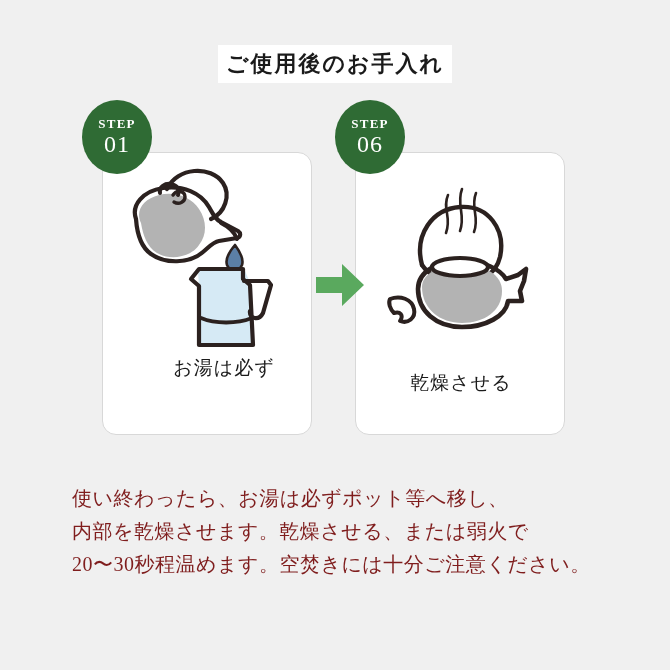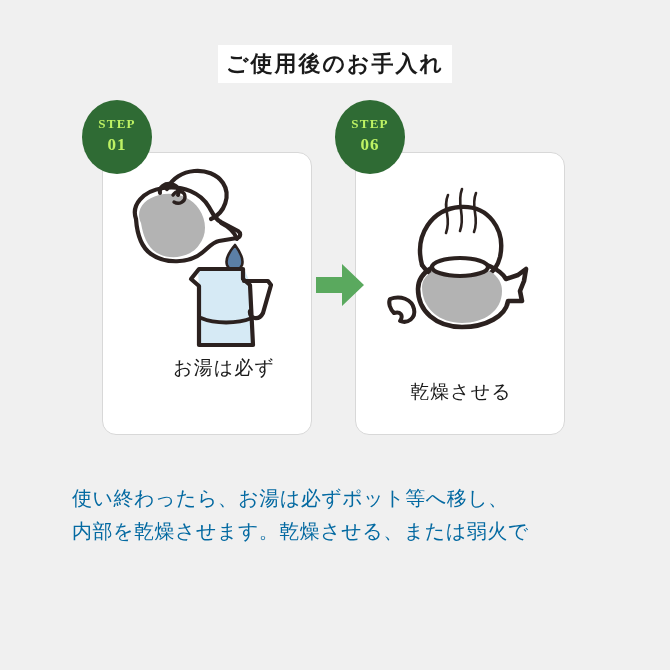--- a/index.html
+++ b/index.html
@@ -64,68 +64,68 @@
     position: absolute;
     left: 0;
     width: 210px;
     text-align: center;
     color: #1a1a1a;
     font-size: 19px;
     line-height: 30px;
     letter-spacing: 1px;
   }
   #card-1 .card-label { top: 200px; margin-left: 16px; }
-  #card-2 .card-label { top: 215px; margin-top: 9px; }
+  #card-2 .card-label { top: 215px; }
 
   
   .badge {
     position: absolute;
     width: 70px;
     height: 74px;
     border-radius: 50%;
     background: #2f6b34;
-    color: #bef264;
+    color: #ffffff;
     display: flex;
     flex-direction: column;
     align-items: center;
     justify-content: center;
     z-index: 5;
   }
   #badge-1 { left: 82px; top: 100px; }
   #badge-2 { left: 335px; top: 100px; }
   .badge-word {
     font-size: 13px;
     font-weight: 700;
     letter-spacing: 1.2px;
     line-height: 15px;
   }
   .badge-num {
-    font-size: 17px;
-    font-weight: 700;
+    font-size: 24px;
+    font-weight: 400;
     letter-spacing: 1px;
     line-height: 27px;
   }
 
   
   #step-arrow {
     position: absolute;
     left: 316px;
     top: 262px;
     width: 48px;
     height: 46px;
     z-index: 4;
   }
 
   
   #description {
     position: absolute;
     left: 72px;
     top: 482px;
     width: 540px;
-    color: #0369a1;
+    color: #7f1d1d;
     font-size: 20px;
     line-height: 33px;
     letter-spacing: 0.5px;
   }
   #description div { white-space: nowrap; }
 </style>
 </head>
 <body>
 
 <div id="page">
@@ -215,15 +215,16 @@
   </div>
 
   <div class="badge" id="badge-2">
     <div class="badge-word">STEP</div>
     <div class="badge-num">06</div>
   </div>
 
   <div id="description">
     <div>使い終わったら、お湯は必ずポット等へ移し、</div>
     <div>内部を乾燥させます。乾燥させる、または弱火で</div>
+    <div>20〜30秒程温めます。空焚きには十分ご注意ください。</div>
   </div>
 
 </div>
 
 </body></html>

